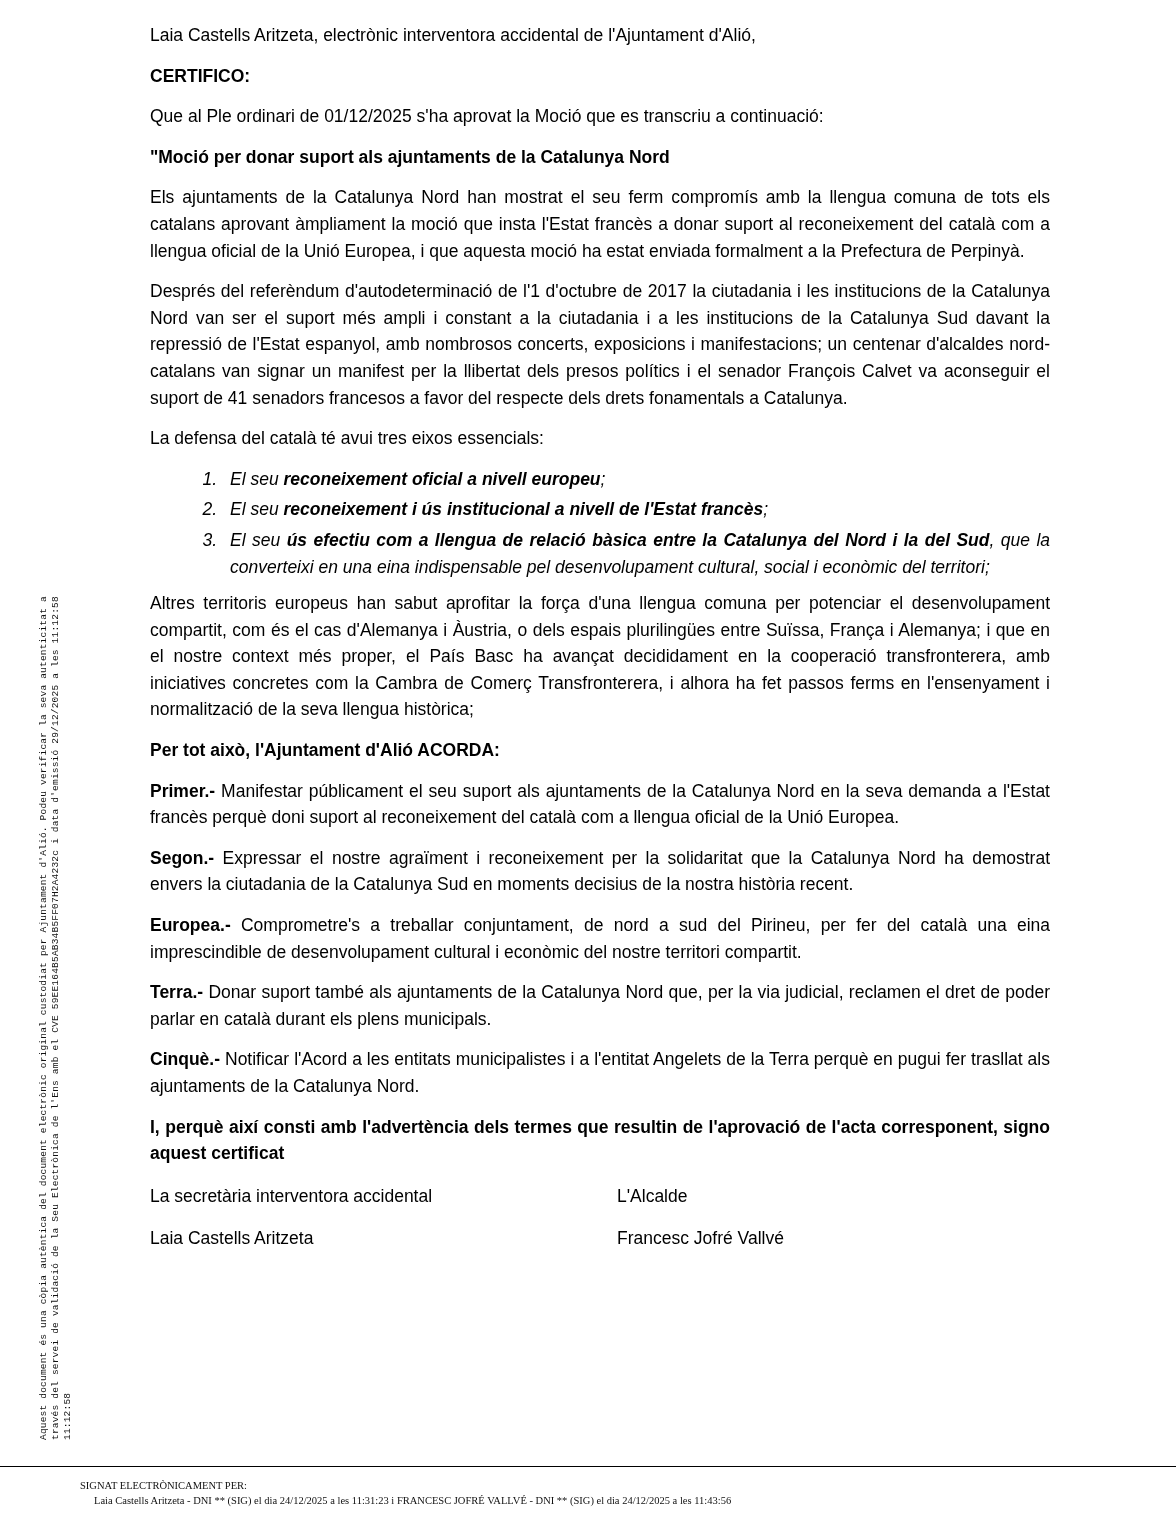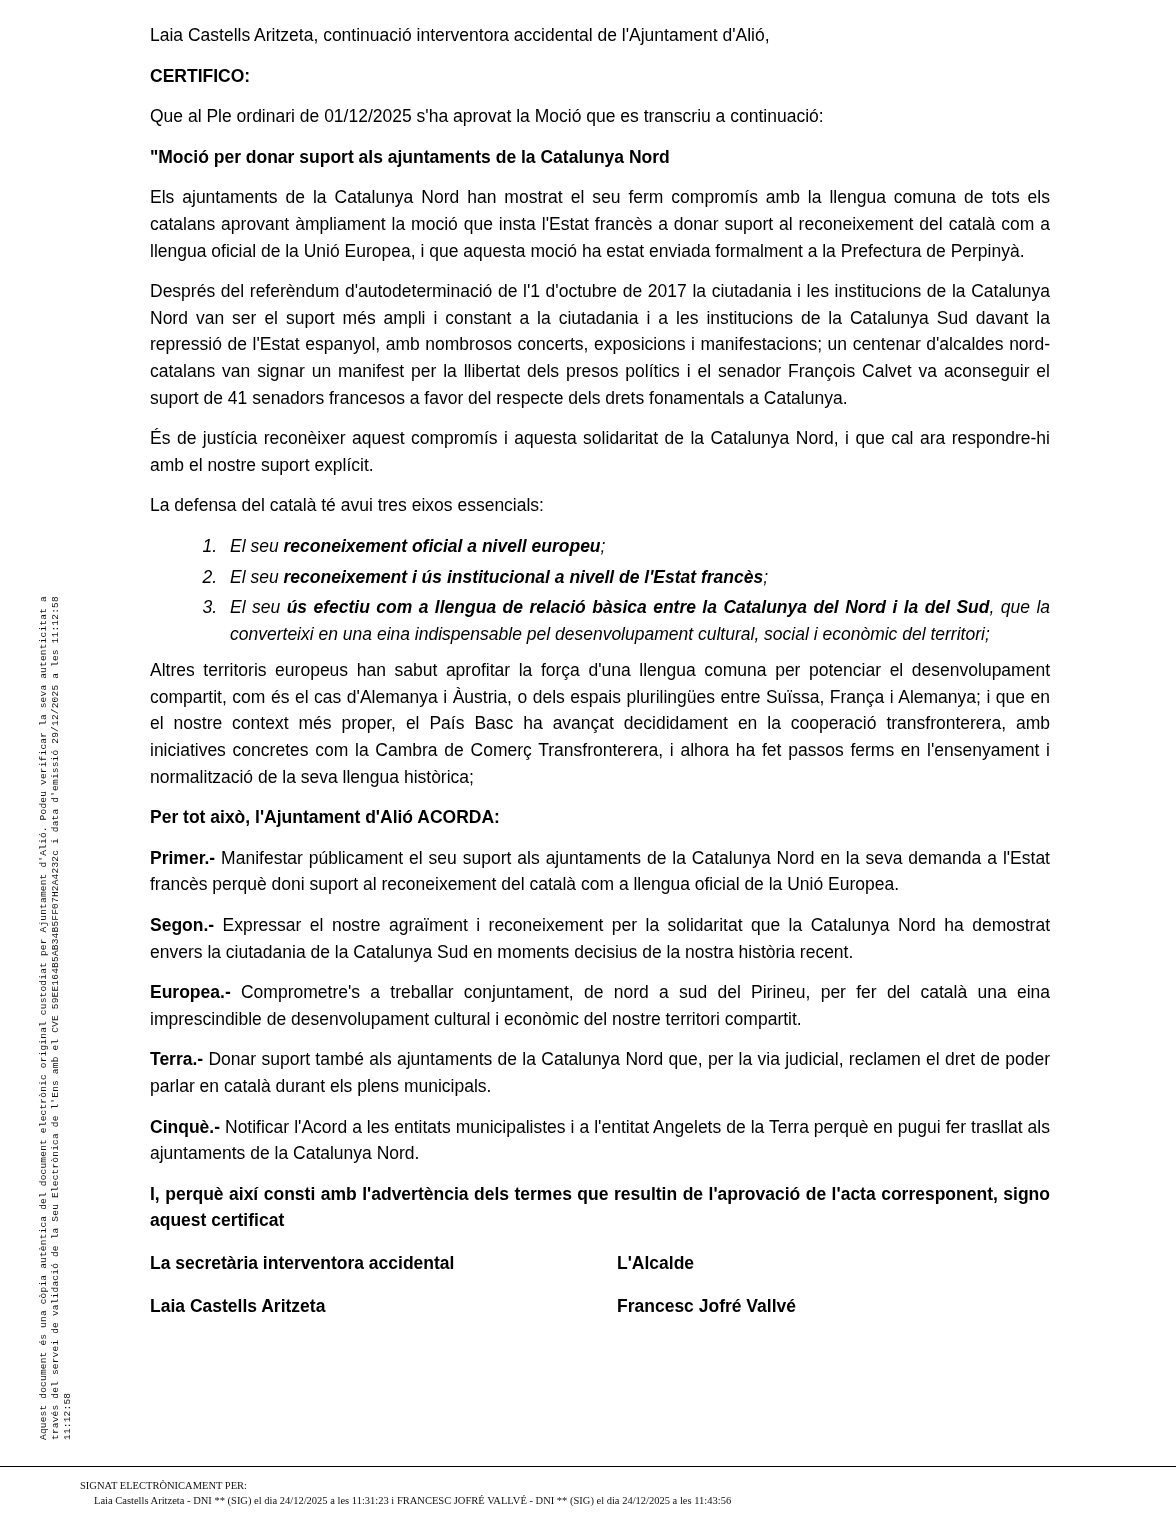--- a/index.html
+++ b/index.html
@@ -66,21 +66,20 @@
     margin-bottom: 4px;
     padding-left: 8px;
     text-align: justify;
   }
 
   
   #signature-block {
     margin-top: 16px;
     font-size: 17.5px;
     line-height: 1.52;
-    font-weight: bold;
   }
   .sig-row {
     display: flex;
     margin-bottom: 16px;
   }
   .sig-col-left { width: 420px; }
   .sig-col-right { width: 420px; margin-left: 47px; }
 
   
   #footer-signature {
@@ -107,33 +106,32 @@
 <body>
 
 <div id="sidebar-verification">
   <div class="vert-line" id="vert-line-1">Aquest document és una còpia autèntica del document electrònic original custodiat per Ajuntament d'Alió. Podeu verificar la seva autenticitat a</div>
   <div class="vert-line" id="vert-line-2">través del servei de validació de la Seu Electrònica de l'Ens amb el CVE 59EE164B5AB34B5FF07H2A4232c i data d'emissió 29/12/2025 a les 11:12:58</div>
   <div class="vert-line" id="vert-line-3">11:12:58</div>
 </div>
 
 <div id="document-body">
 
-  <p class="nojust">Laia Castells Aritzeta, continuació interventora accidental de l'Ajuntament d'Alió,</p>
+  <p class="nojust">Laia Castells Aritzeta, electrònic interventora accidental de l'Ajuntament d'Alió,</p>
 
   <p class="nojust lead">CERTIFICO:</p>
 
   <p class="nojust">Que al Ple ordinari de 01/12/2025 s'ha aprovat la Moció que es transcriu a continuació:</p>
 
   <p class="nojust lead">"Moció per donar suport als ajuntaments de la Catalunya Nord</p>
 
   <p>Els ajuntaments de la Catalunya Nord han mostrat el seu ferm compromís amb la llengua comuna de tots els catalans aprovant àmpliament la moció que insta l'Estat francès a donar suport al reconeixement del català com a llengua oficial de la Unió Europea, i que aquesta moció ha estat enviada formalment a la Prefectura de Perpinyà.</p>
 
   <p>Després del referèndum d'autodeterminació de l'1 d'octubre de 2017 la ciutadania i les institucions de la Catalunya Nord van ser el suport més ampli i constant a la ciutadania i a les institucions de la Catalunya Sud davant la repressió de l'Estat espanyol, amb nombrosos concerts, exposicions i manifestacions; un centenar d'alcaldes nord-catalans van signar un manifest per la llibertat dels presos polítics i el senador François Calvet va aconseguir el suport de 41 senadors francesos a favor del respecte dels drets fonamentals a Catalunya.</p>
 
-  <p>És de justícia reconèixer aquest compromís i aquesta solidaritat de la Catalunya Nord, i que cal ara respondre-hi amb el nostre suport explícit.</p>
 
   <p class="nojust">La defensa del català té avui tres eixos essencials:</p>
 
   <ol class="eixos">
     <li>
       <span>El seu </span><span class="bold">reconeixement oficial a nivell europeu</span><span>;</span>
     </li>
     <li>
       <span>El seu </span><span class="bold">reconeixement i ús institucional a nivell de l'Estat francès</span><span>;</span>
     </li>

